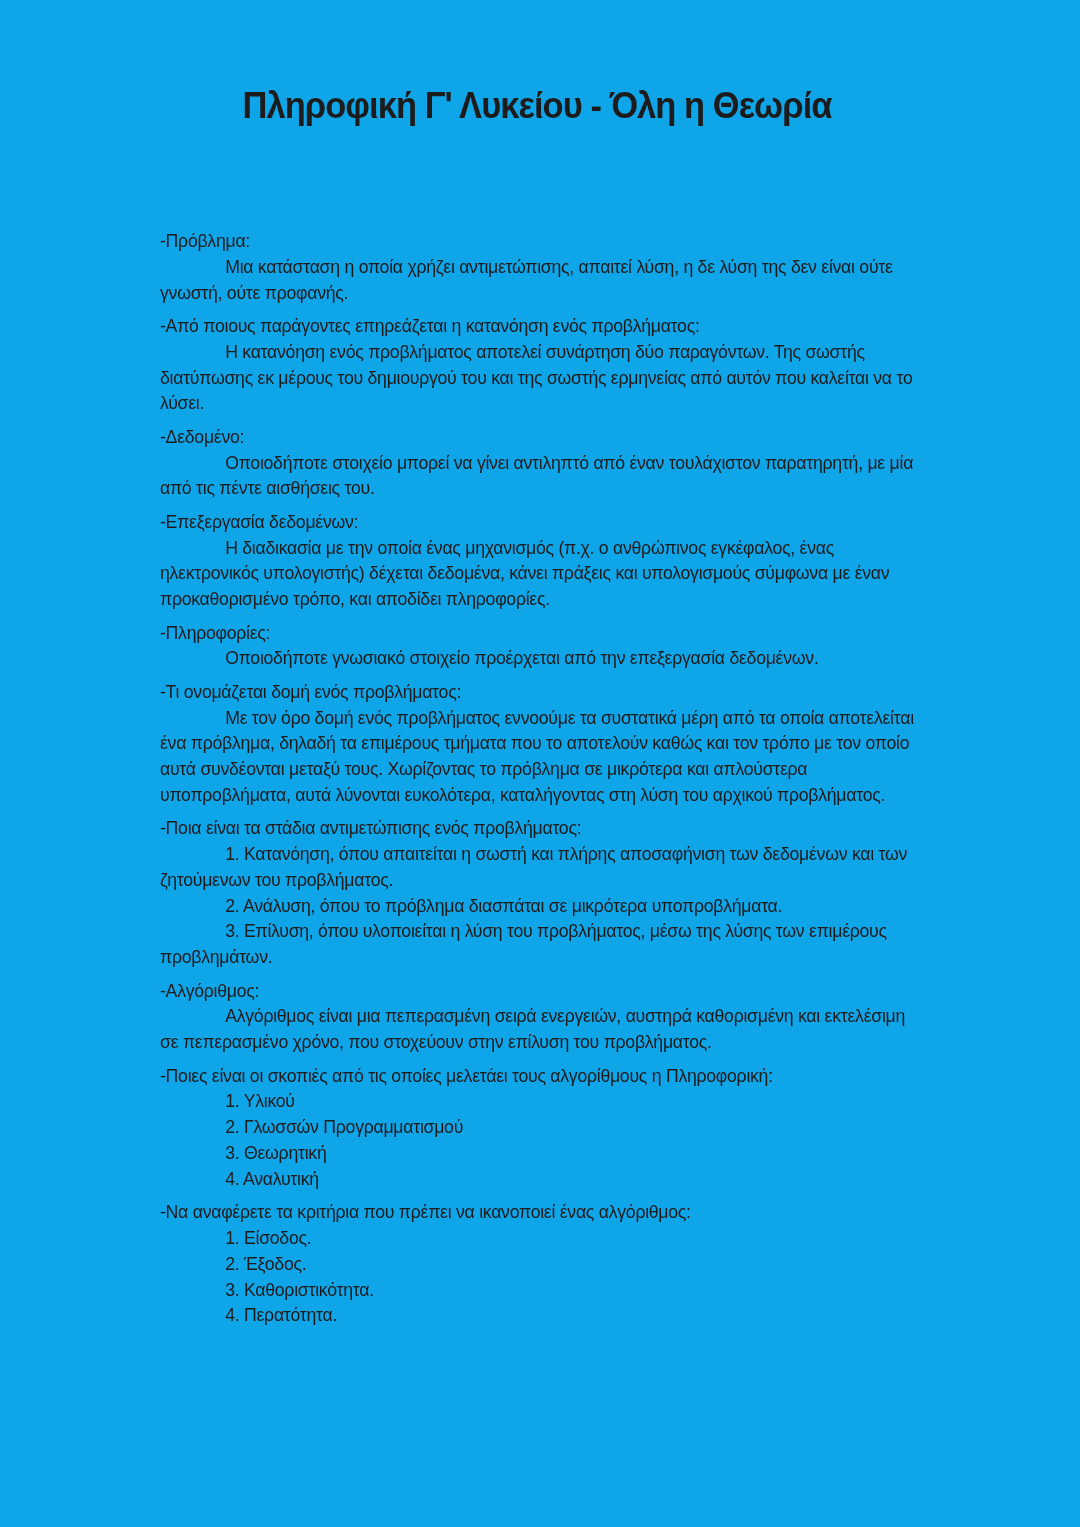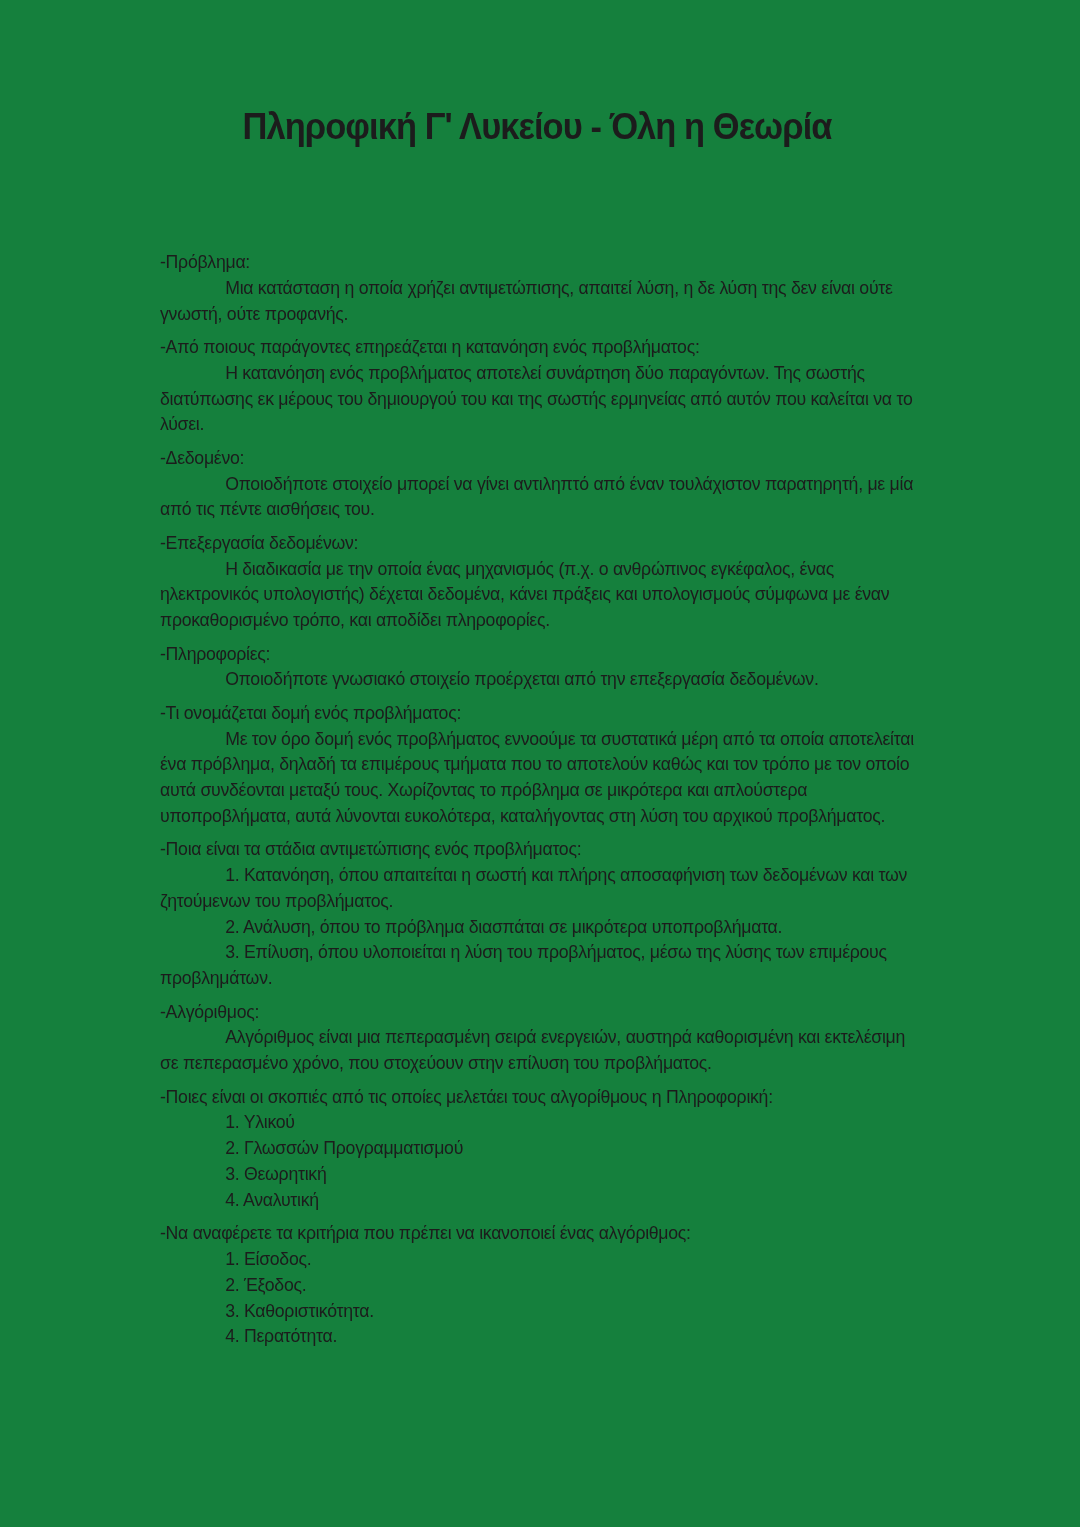--- a/index.html
+++ b/index.html
@@ -4,24 +4,24 @@
 <style>
   html, body {
     margin: 0;
     padding: 0;
     background: #ffffff;
   }
   .page {
     position: relative;
     width: 1080px;
     height: 1527px;
-    background: #15803d;
+    background: #0ea5e9;
     overflow: hidden;
     box-sizing: border-box;
-    padding-top: 105px;
+    padding-top: 84px;
     font-family: "Liberation Sans", sans-serif;
     color: #1c1c1c;
   }
   
   .scale-col {
     margin-left: 160px;
     width: 810px;
     transform: scaleX(0.931);
     transform-origin: 0 0;
   }

